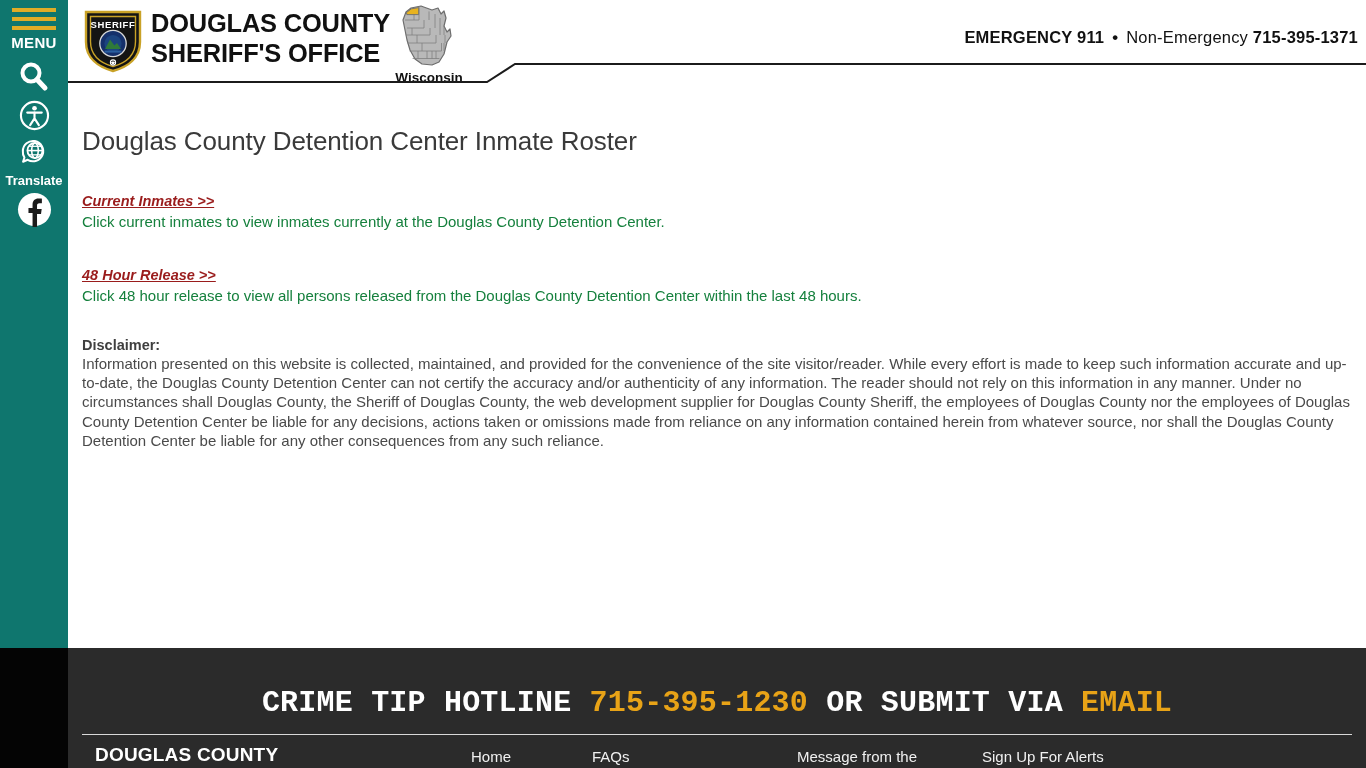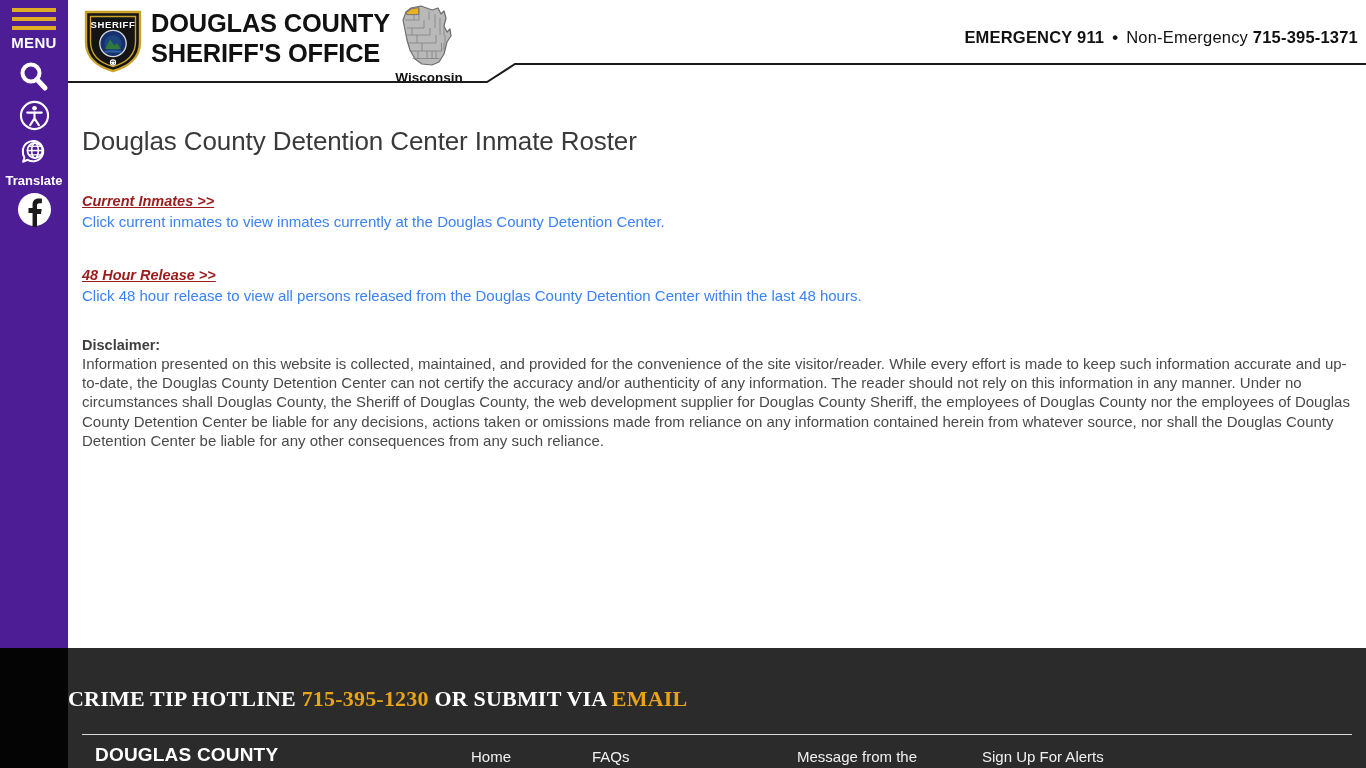--- a/index.html
+++ b/index.html
@@ -18,21 +18,21 @@
     height: 768px;
     background: #ffffff;
   }
 
   
   .sidebar {
     position: absolute;
     left: 0; top: 0;
     width: 68px;
     height: 648px;
-    background: #4c1d95;
+    background: #0f766e;
     z-index: 30;
   }
   .sidebar-lower {
     position: absolute;
     left: 0; top: 648px;
     width: 68px;
     height: 120px;
     background: #040404;
     z-index: 30;
   }
@@ -191,21 +191,21 @@
     font-size: 14.5px;
     font-weight: bold;
     font-style: italic;
     text-decoration: underline;
     font-family: "Liberation Sans Narrow", "Liberation Sans", sans-serif;
     cursor: pointer;
   }
   .link-desc {
     margin: 2px 0 0 0;
     font-size: 15px;
-    color: #3b82f6;
+    color: #15803d;
     font-family: "Liberation Sans", sans-serif;
     line-height: 19px;
   }
 
   .disclaimer-head {
     margin: 32px 0 0 0;
     font-size: 14.5px;
     font-weight: bold;
     color: #3f3f3f;
     font-family: "Liberation Sans", sans-serif;
@@ -227,25 +227,26 @@
     width: 1298px;
     height: 120px;
     background: #2b2b2b;
     overflow: hidden;
   }
 
   .hotline {
     position: absolute;
     left: 0; top: 38px;
     width: 1298px;
-    font-size: 22px;
+    text-align: center;
+    font-size: 30px;
     font-weight: bold;
     color: #ffffff;
     letter-spacing: 0.2px;
-    font-family: Liberation Serif, serif;
+    font-family: Liberation Mono, monospace;
     white-space: nowrap;
   }
   .hotline .gold { color: #e8a317; }
   .hotline a { color: #e8a317; text-decoration: none; cursor: pointer; }
 
   .footer-rule {
     position: absolute;
     left: 14px; top: 86px;
     width: 1270px;
     height: 1px;

